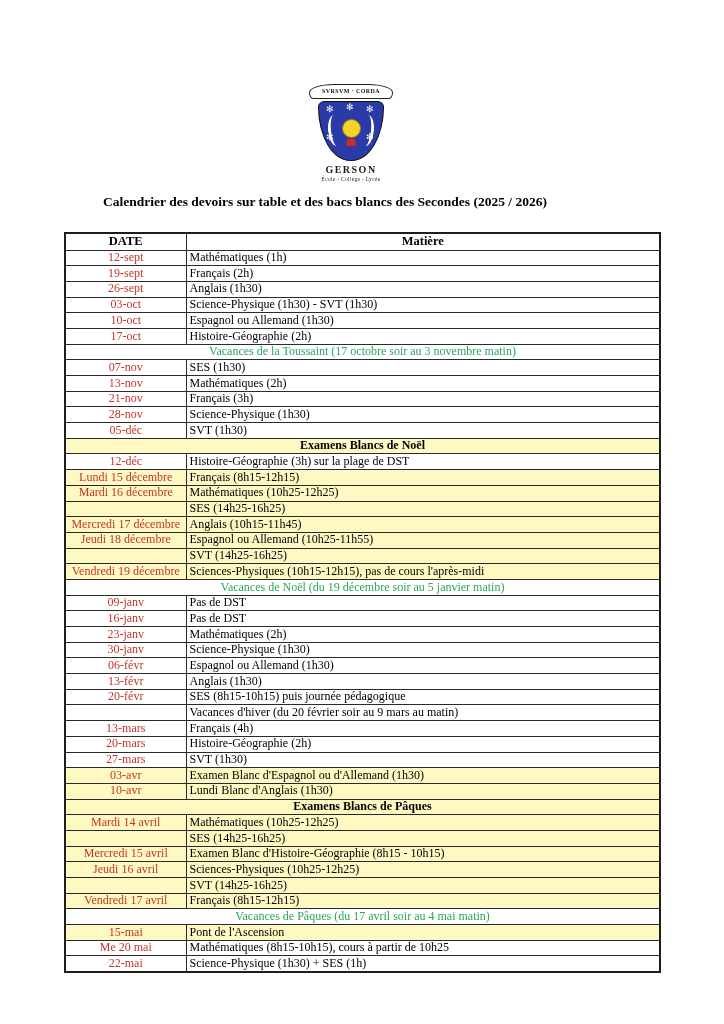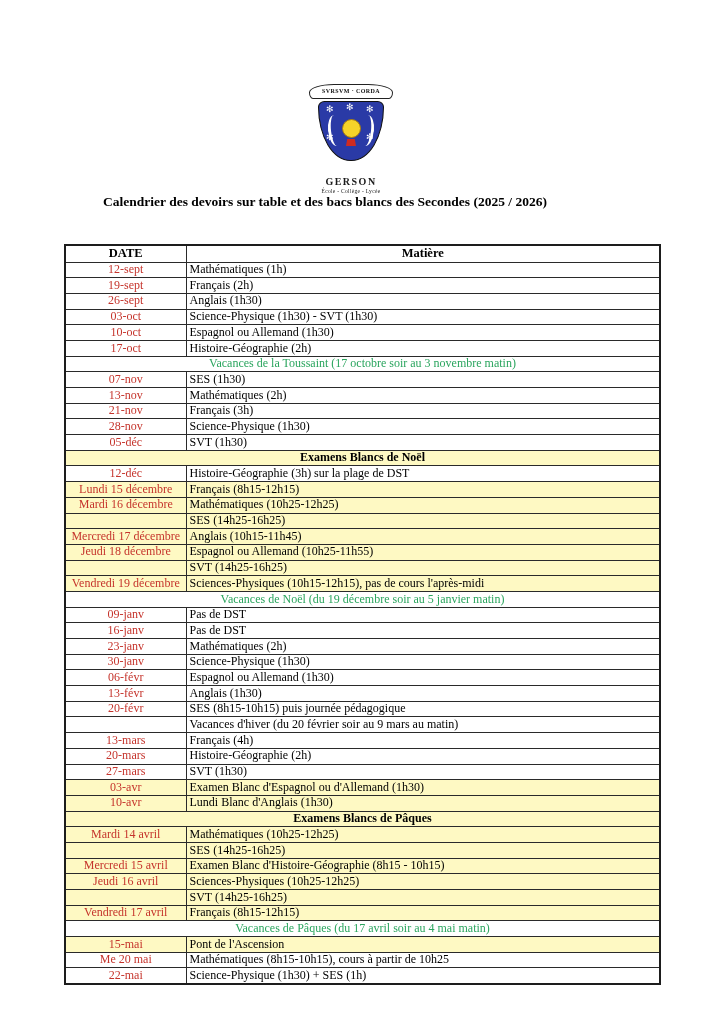--- a/index.html
+++ b/index.html
@@ -39,30 +39,30 @@
   }
   .palm{
     position:absolute; top:13px; width:12px; height:31px;
     border-radius:50%;
   }
   .palm.l{ left:9px;  border-left:3.5px solid #fff; transform:rotate(-6deg);}
   .palm.r{ right:9px; border-right:3.5px solid #fff; transform:rotate(6deg);}
   .flower{
     position:absolute; color:#ffffff; font-size:9px; line-height:9px;
   }
-  .school-name{ margin-top:15px; font-size:10px; font-weight:bold; letter-spacing:1.5px;}
+  .school-name{ margin-top:3px; font-size:10px; font-weight:bold; letter-spacing:1.5px;}
   .school-sub{ margin-top:1px; font-size:5.5px; letter-spacing:.3px; color:#222;}
   
   .page-title{
     position:absolute; left:55px; top:194px; width:540px;
     text-align:center; font-size:13.5px; font-weight:bold; color:#000;
     white-space:nowrap;
   }
   
-  .cal-wrap{ position:absolute; left:64px; top:244px;border-radius:27px; }
+  .cal-wrap{ position:absolute; left:64px; top:232px;border-radius:27px; }
   table.cal{
     border-collapse:collapse; table-layout:fixed; width:597px;
     border:2px solid #1d1d1d;
     font-size:12px;
   }
   col.c1{ width:121px; }
   .cal th, .cal td{
     border:1px solid #2a2a2a;
     height:14.7px; line-height:13.5px;
     padding:0 3px; overflow:hidden; white-space:nowrap;

